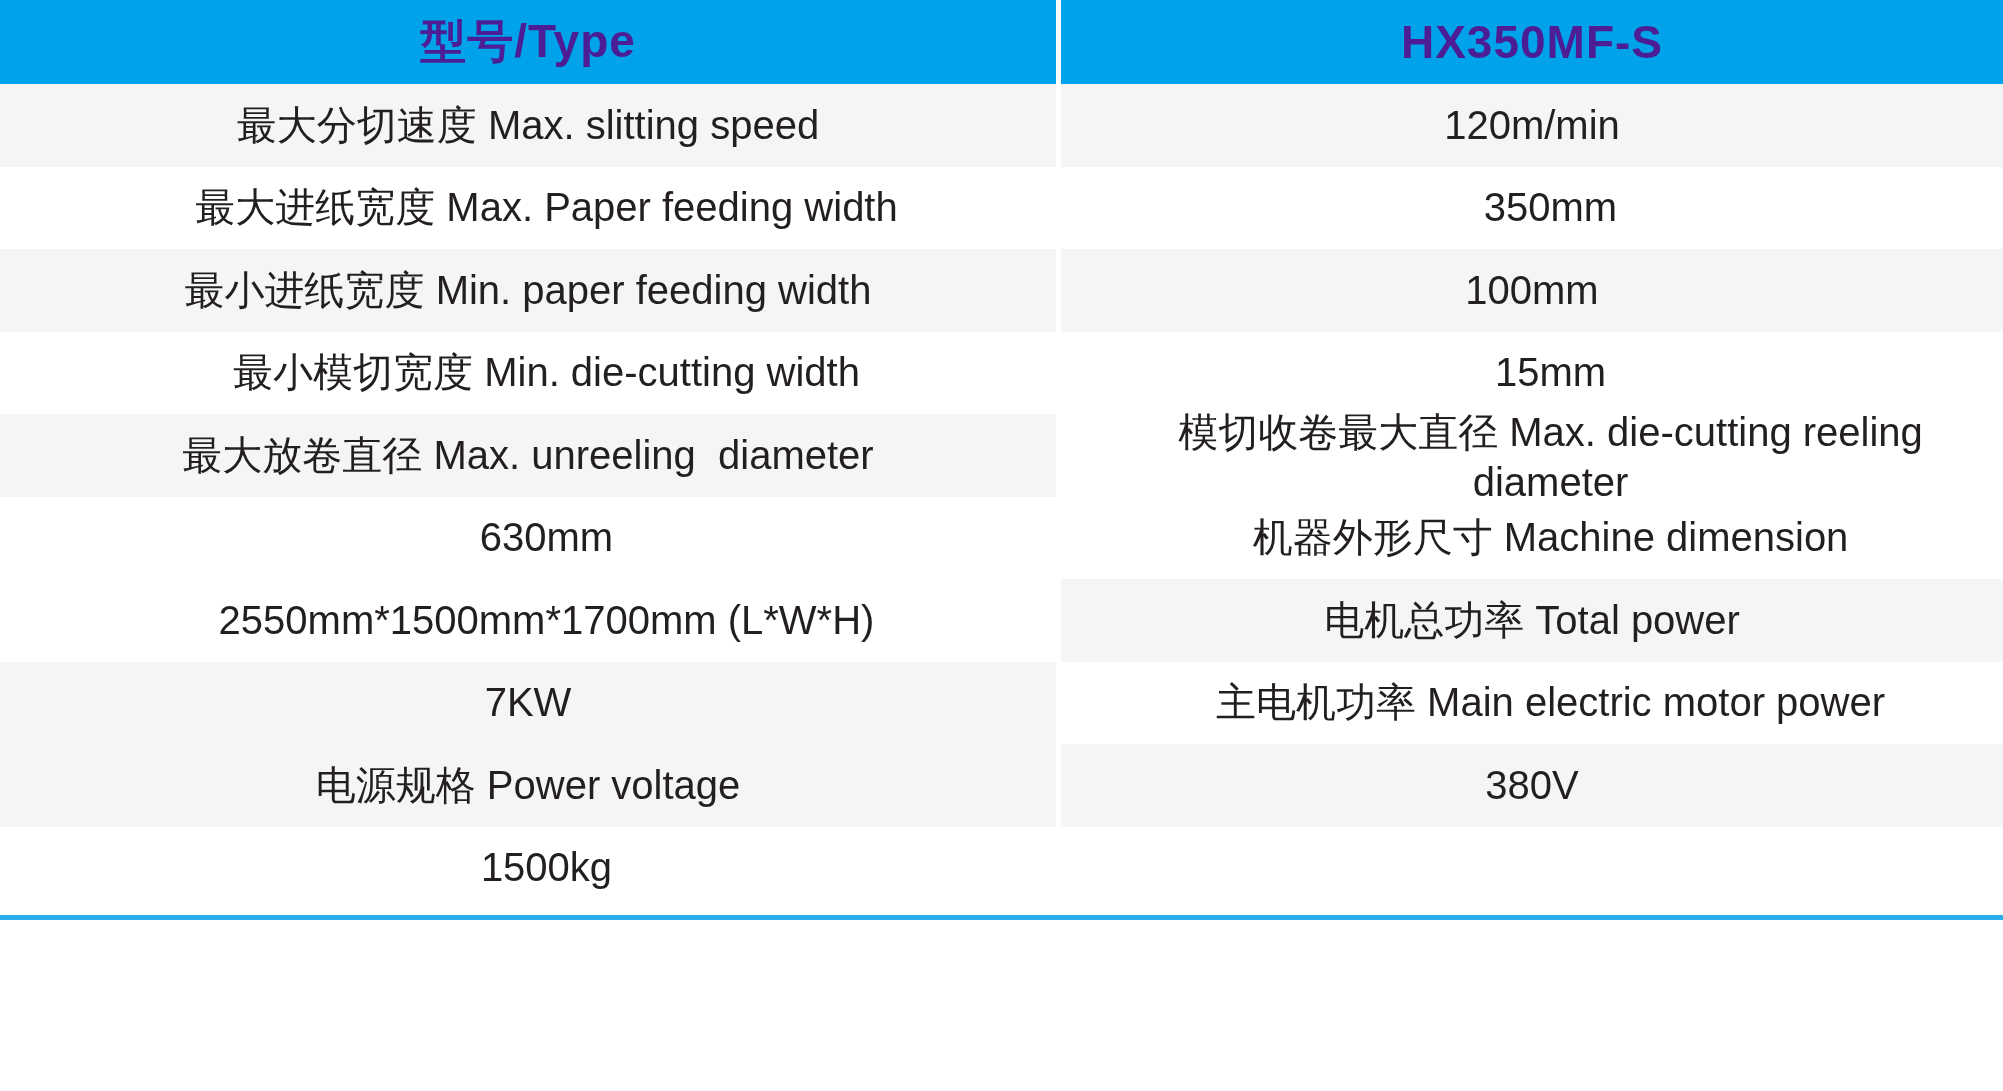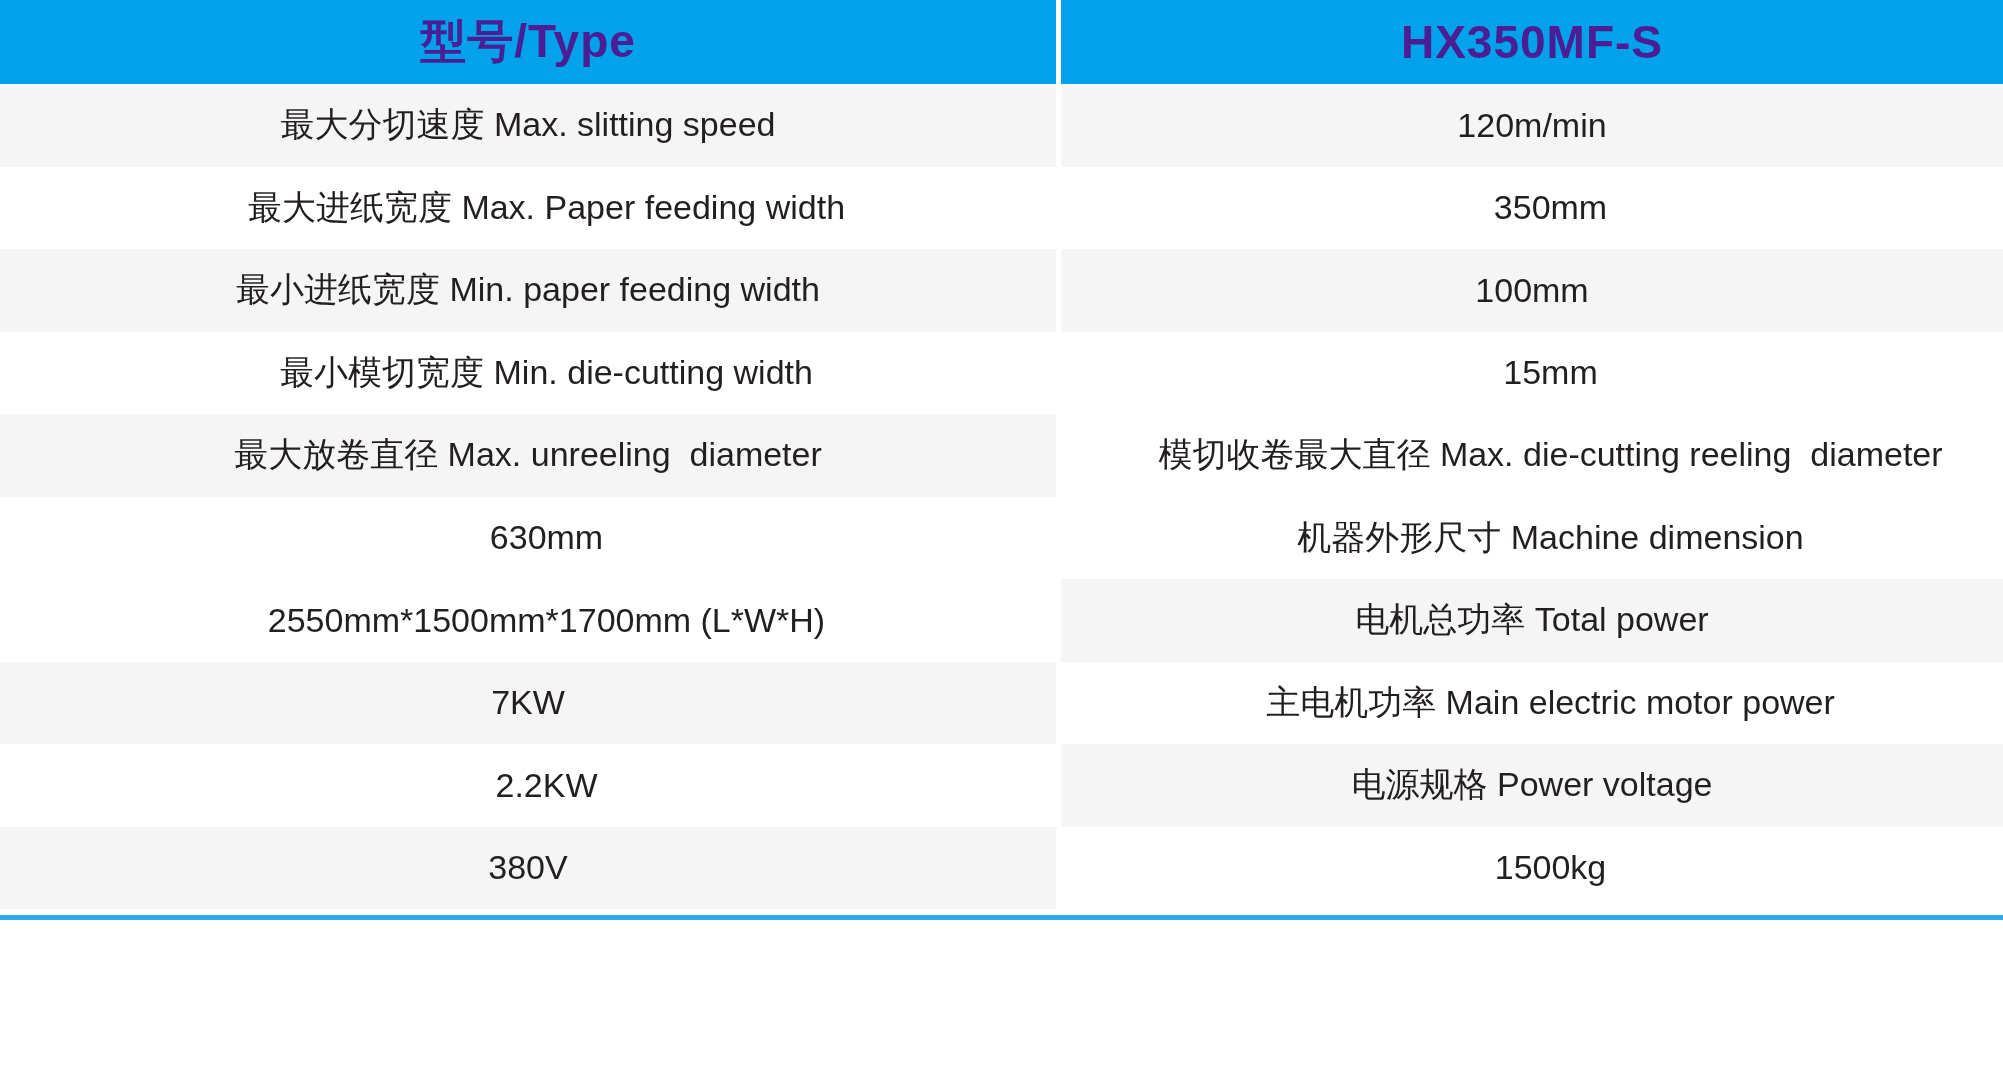--- a/index.html
+++ b/index.html
@@ -30,21 +30,21 @@
     height: 84px;
     background: #00a2e9;
     color: #4c1d95;
     font-size: 46px;
     font-weight: 700;
     letter-spacing: 1px;
   }
   .body-cell {
     height: 82.5px;
     color: #231f1f;
-    font-size: 34px;
+    font-size: 40px;
     font-weight: 500;
   }
   .row-odd  { background: #f5f5f6; }
   .row-even { background: #ffffff; margin-left: 37px; }
   .bottom-accent {
     margin-top: 6px;
     width: 2003px;
     height: 5px;
     background: #29ace9;
   }
@@ -65,19 +65,18 @@
     <div class="cell body-cell row-even">最小模切宽度 Min. die-cutting width</div>
     <div class="cell body-cell row-even">15mm</div>
     <div class="cell body-cell row-odd">最大放卷直径 Max. unreeling  diameter</div>
     <div class="cell body-cell row-even">模切收卷最大直径 Max. die-cutting reeling  diameter</div>
     <div class="cell body-cell row-even">630mm</div>
     <div class="cell body-cell row-even">机器外形尺寸 Machine dimension</div>
     <div class="cell body-cell row-even">2550mm*1500mm*1700mm (L*W*H)</div>
     <div class="cell body-cell row-odd">电机总功率 Total power</div>
     <div class="cell body-cell row-odd">7KW</div>
     <div class="cell body-cell row-even">主电机功率 Main electric motor power</div>
-    <div class="cell body-cell row-even">2.2KW</div>
     <div class="cell body-cell row-odd">电源规格 Power voltage</div>
     <div class="cell body-cell row-odd">380V</div>
     <div class="cell body-cell row-even">1500kg</div>
   </div>
 
 <div class="bottom-accent"></div>
 
 </body></html>

